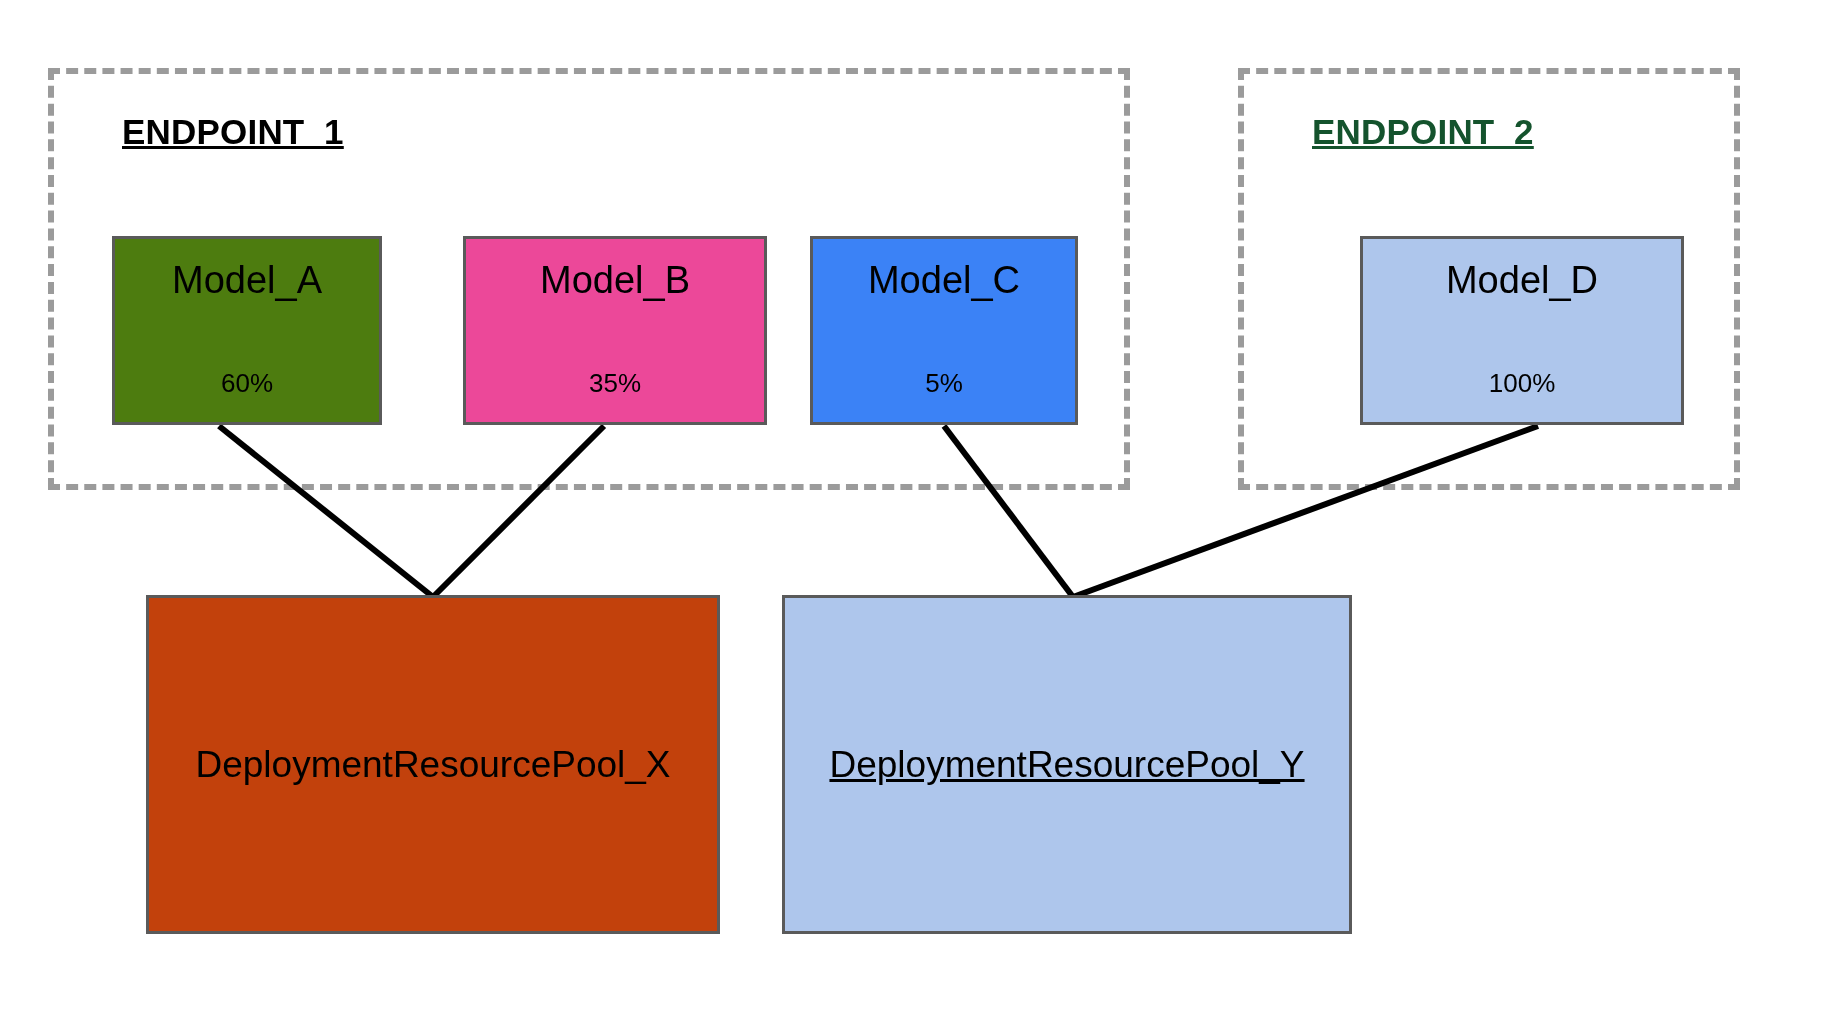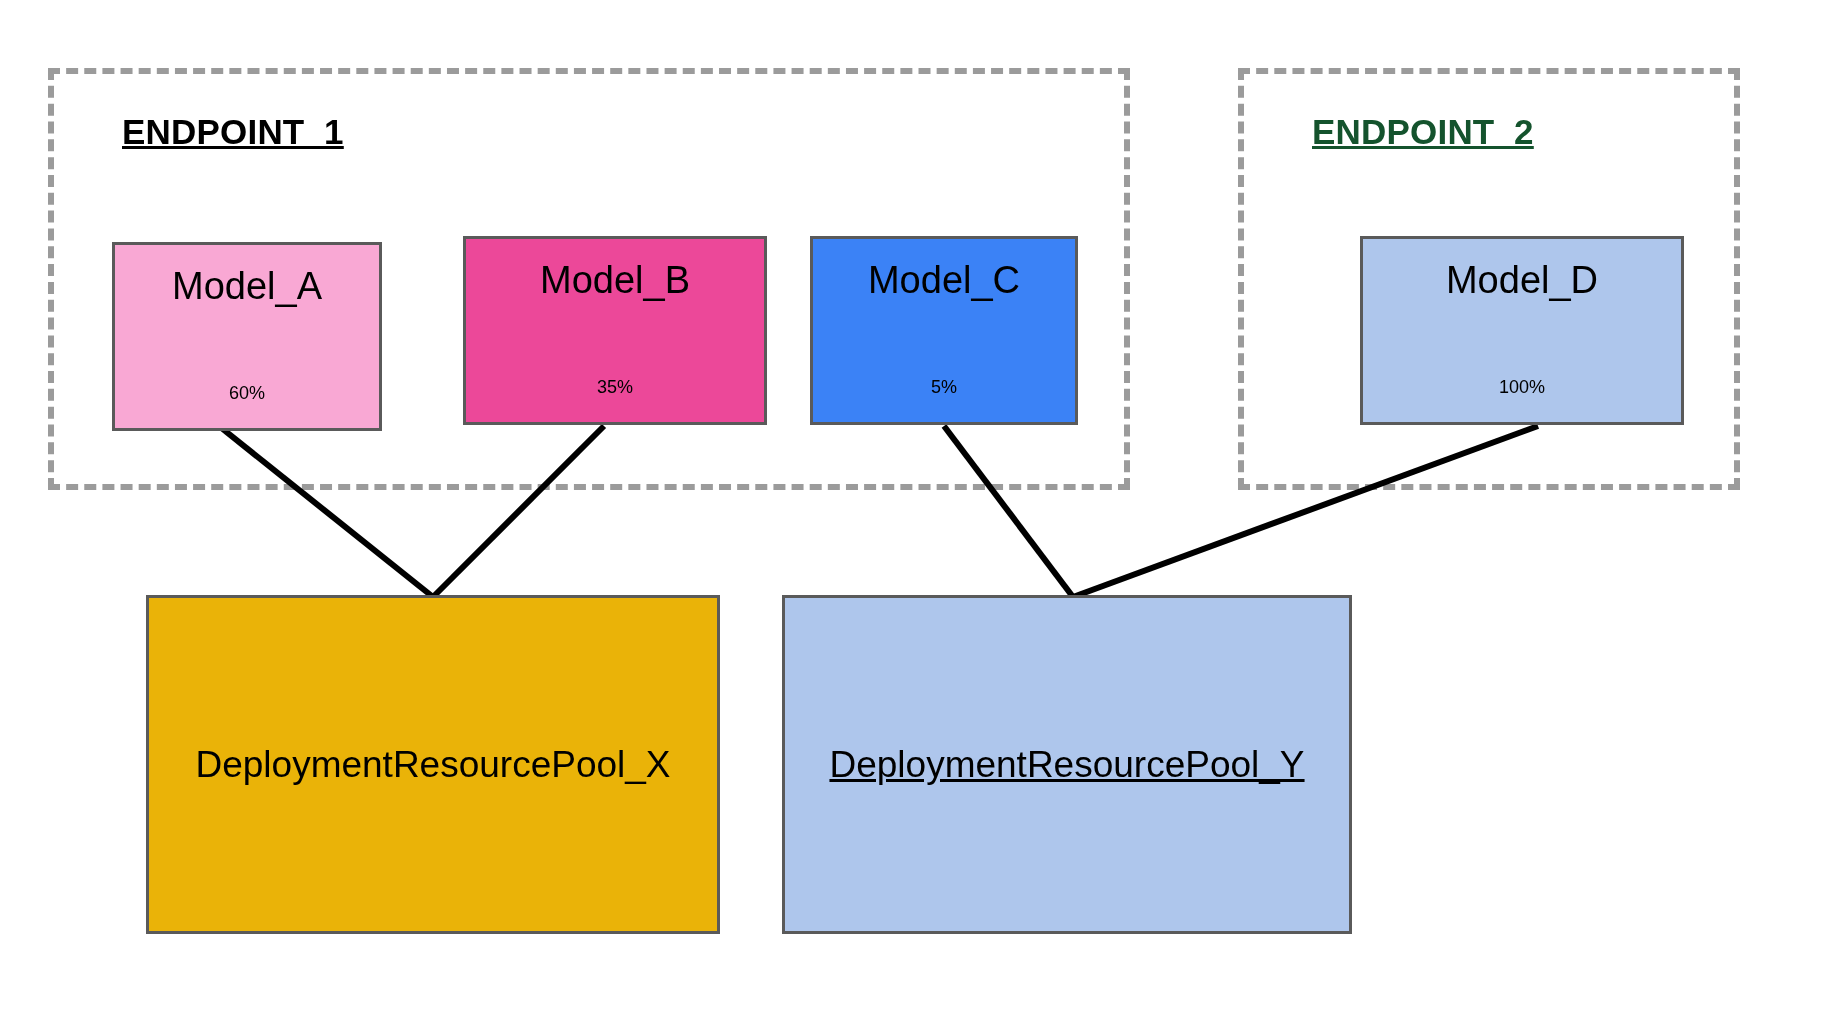--- a/index.html
+++ b/index.html
@@ -51,21 +51,21 @@
     align-items: center;
   }
   .model-label {
     font-size: 38px;
     color: #000000;
     line-height: 1;
     margin-top: 22px;
     white-space: nowrap;
   }
   .model-traffic {
-    font-size: 18px;
+    font-size: 26px;
     color: #000000;
     line-height: 1;
     position: absolute;
     bottom: 26px;
     left: 0;
     right: 0;
     text-align: center;
     white-space: nowrap;
   }
   .pool-node {
@@ -95,41 +95,41 @@
   <div class="endpoint-title" style="left: 122px; top: 112px; color: rgb(0, 0, 0);">ENDPOINT_1</div>
   <div class="endpoint-title" style="left: 1312px; top: 112px; color: #14532d;">ENDPOINT_2</div>
 
   <svg id="edges" viewBox="0 0 1840 1028" xmlns="http://www.w3.org/2000/svg">
     <line stroke="#000000" stroke-width="6" stroke-linecap="butt" x1="219" y1="426" x2="433" y2="597"></line>
     <line stroke="#000000" stroke-width="6" stroke-linecap="butt" x1="604" y1="426" x2="433" y2="597"></line>
     <line stroke="#000000" stroke-width="6" stroke-linecap="butt" x1="944" y1="426" x2="1073" y2="597"></line>
     <line stroke="#000000" stroke-width="6" stroke-linecap="butt" x1="1538" y1="426" x2="1073" y2="597"></line>
   </svg>
 
-  <div class="model-node" style="left: 112px; top: 236px; width: 270px; height: 189px; background: #f9a8d4; border-color: rgb(90, 90, 90); margin-top: 6px;">
+  <div class="model-node" style="left: 112px; top: 236px; width: 270px; height: 189px; background: #4d7c0f; border-color: rgb(90, 90, 90);">
     <span class="model-label">Model_A</span>
     <span class="model-traffic">60%</span>
   </div>
 
   <div class="model-node" style="left: 463px; top: 236px; width: 304px; height: 189px; background: #ec4899; border-color: rgb(90, 90, 90);">
     <span class="model-label">Model_B</span>
     <span class="model-traffic">35%</span>
   </div>
 
   <div class="model-node" style="left: 810px; top: 236px; width: 268px; height: 189px; background: #3b82f6; border-color: rgb(90, 90, 90);">
     <span class="model-label">Model_C</span>
     <span class="model-traffic">5%</span>
   </div>
 
   <div class="model-node" style="left: 1360px; top: 236px; width: 324px; height: 189px; background: rgb(174, 198, 236); border-color: rgb(90, 90, 90);">
     <span class="model-label">Model_D</span>
     <span class="model-traffic">100%</span>
   </div>
 
-  <div class="pool-node" style="left: 146px; top: 595px; width: 574px; height: 339px; background: #eab308; border-color: rgb(90, 90, 90);">
+  <div class="pool-node" style="left: 146px; top: 595px; width: 574px; height: 339px; background: #c2410c; border-color: rgb(90, 90, 90);">
     <span class="pool-label">DeploymentResourcePool_X</span>
   </div>
 
   <div class="pool-node" style="left: 782px; top: 595px; width: 570px; height: 339px; background: rgb(174, 198, 236); border-color: rgb(90, 90, 90); text-decoration: underline;">
     <span class="pool-label">DeploymentResourcePool_Y</span>
   </div>
 
 </div>
 
 </body></html>

